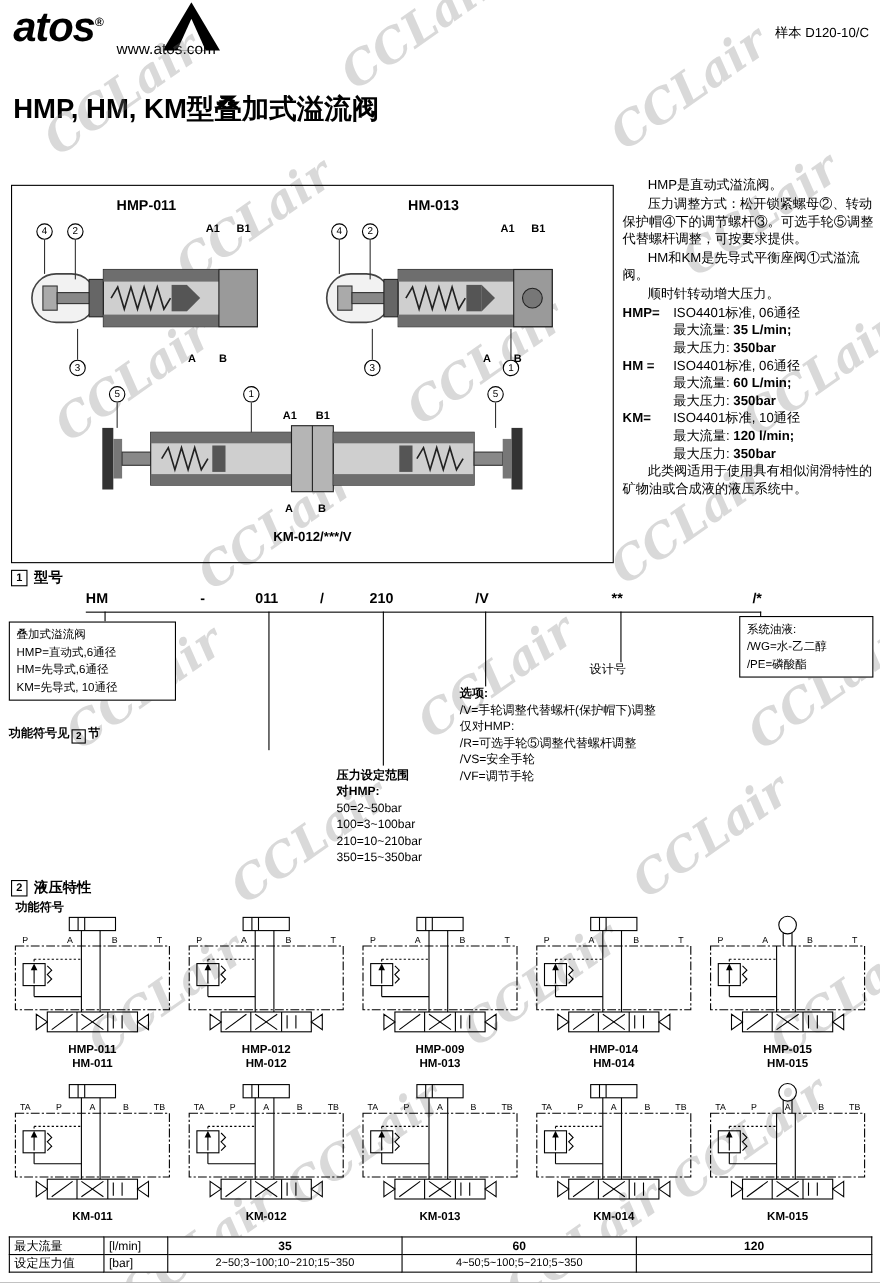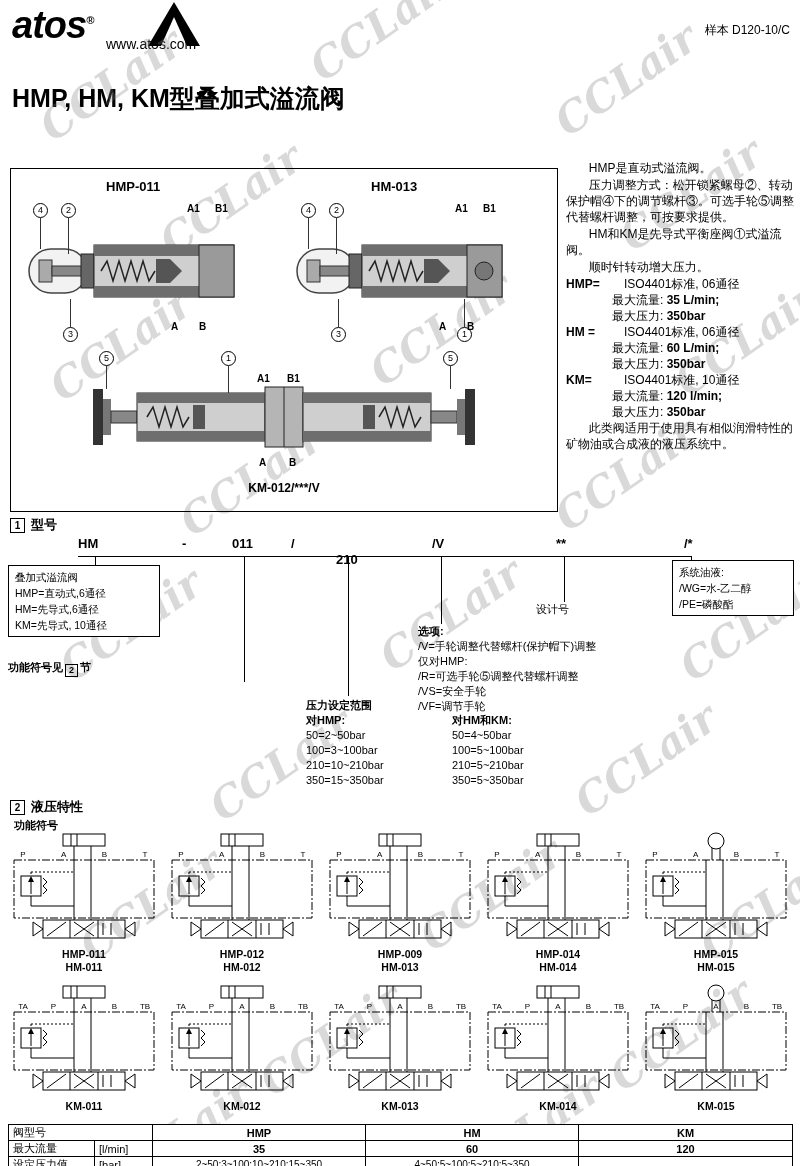--- a/index.html
+++ b/index.html
@@ -22,21 +22,21 @@
   #drawbox{left:10px;top:168px;width:548px;height:344px;border:1px solid #000;z-index:2;}
   .dlabel{position:absolute;font-size:13px;font-weight:bold;}
   .co{position:absolute;width:15px;height:15px;border:1px solid #000;border-radius:50%;
       font-size:9px;line-height:13px;text-align:center;background:#fff;z-index:4;}
   .plbl{position:absolute;font-size:10px;font-weight:bold;z-index:4;}
   .lln{position:absolute;width:1px;background:#333;z-index:3;}
   
   #intro{left:566px;top:160px;width:230px;z-index:2;}
   #intro p{font-size:12px;line-height:16px;text-indent:1.9em;margin-bottom:1px;}
   .srow{font-size:12px;line-height:16px;}
-  .sname{display:inline-block;width:58px;font-weight:bold;}
+  .sname{display:inline-block;width:46px;font-weight:bold;}
   .ind{padding-left:46px;}
   
   .secthead{position:absolute;display:flex;align-items:center;gap:6px;font-weight:bold;
             font-size:13px;z-index:2;}
   .numbox{display:inline-flex;width:15px;height:15px;border:1px solid #000;align-items:center;
           justify-content:center;font-size:10px;font-weight:bold;}
   .inlinebox{display:inline-flex;width:13px;height:13px;border:1px solid #000;align-items:center;
           justify-content:center;font-size:9px;font-weight:bold;margin:0 2px;vertical-align:-2px;}
   
   .codeitem{position:absolute;font-weight:bold;font-size:13px;z-index:2;}
@@ -215,21 +215,21 @@
 
   <div class="secthead" style="left:10px;top:516px">
     <span class="numbox">1</span>
     <span>型号</span>
   </div>
 
   <span class="codeitem" style="left:78px;top:536px">HM</span>
   <span class="codeitem" style="left:182px;top:536px">-</span>
   <span class="codeitem" style="left:232px;top:536px">011</span>
   <span class="codeitem" style="left:291px;top:536px">/</span>
-  <span class="codeitem" style="left:336px;top:552px">210</span>
+  <span class="codeitem" style="left:336px;top:536px">210</span>
   <span class="codeitem" style="left:432px;top:536px">/V</span>
   <span class="codeitem" style="left:556px;top:536px">**</span>
   <span class="codeitem" style="left:684px;top:536px">/*</span>
 
   <div class="hline" style="left:78px;top:556px;width:614px"></div>
   <div class="vline" style="left:95px;top:556px;height:9px"></div>
   <div class="vline" style="left:244px;top:556px;height:126px"></div>
   <div class="vline" style="left:348px;top:556px;height:140px"></div>
   <div class="vline" style="left:441px;top:556px;height:68px"></div>
   <div class="vline" style="left:564px;top:556px;height:46px"></div>
@@ -247,27 +247,20 @@
   </div>
 
 
   <div class="smalltxt" style="left:306px;top:698px">
     <div class="hd">压力设定范围</div>
     <div class="hd">对HMP:</div>
     <div>50=2~50bar</div>
     <div>100=3~100bar</div>
     <div>210=10~210bar</div>
     <div>350=15~350bar</div>
-  </div>
-  <div class="smalltxt" style="left:452px;top:713px">
-    <div class="hd">对HM和KM:</div>
-    <div>50=4~50bar</div>
-    <div>100=5~100bar</div>
-    <div>210=5~210bar</div>
-    <div>350=5~350bar</div>
   </div>
 
   <div class="smalltxt" style="left:418px;top:624px">
     <div class="hd">选项:</div>
     <div>/V=手轮调整代替螺杆(保护帽下)调整</div>
     <div>仅对HMP:</div>
     <div>/R=可选手轮⑤调整代替螺杆调整</div>
     <div>/VS=安全手轮</div>
     <div>/VF=调节手轮</div>
   </div>
@@ -670,26 +663,20 @@
 
   <table class="spec">
     <colgroup>
         <col style="width:86px">
         <col style="width:58px">
         <col style="width:213px">
         <col style="width:213px">
         <col style="width:214px">
       </colgroup>
     <tbody>
-        <tr>
-      <td class="lab" colspan="2">阀型号</td>
-      <td class="val">HMP</td>
-      <td class="val">HM</td>
-      <td class="val">KM</td>
-    </tr>
     <tr>
       <td class="lab">最大流量</td>
       <td class="lab">[l/min]</td>
       <td class="val">35</td>
       <td class="val">60</td>
       <td class="val">120</td>
     </tr>
     <tr>
       <td class="lab">设定压力值</td>
       <td class="lab">[bar]</td>

